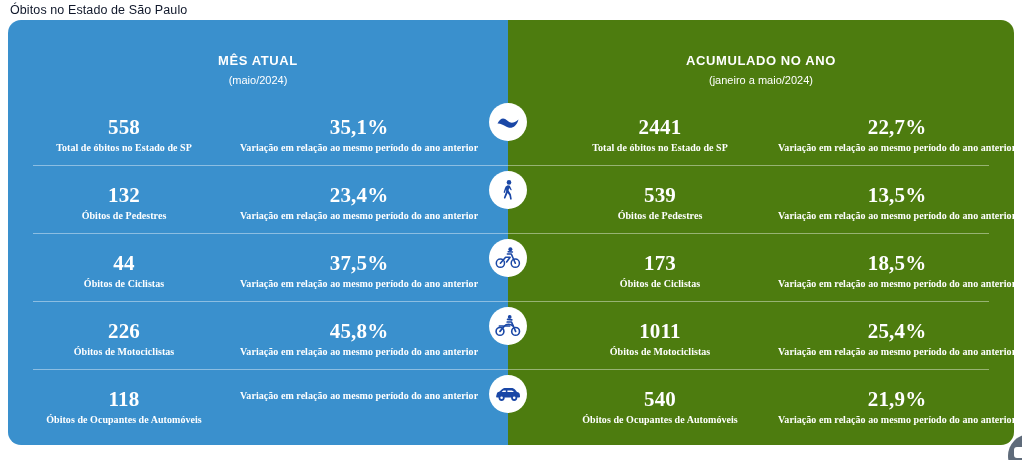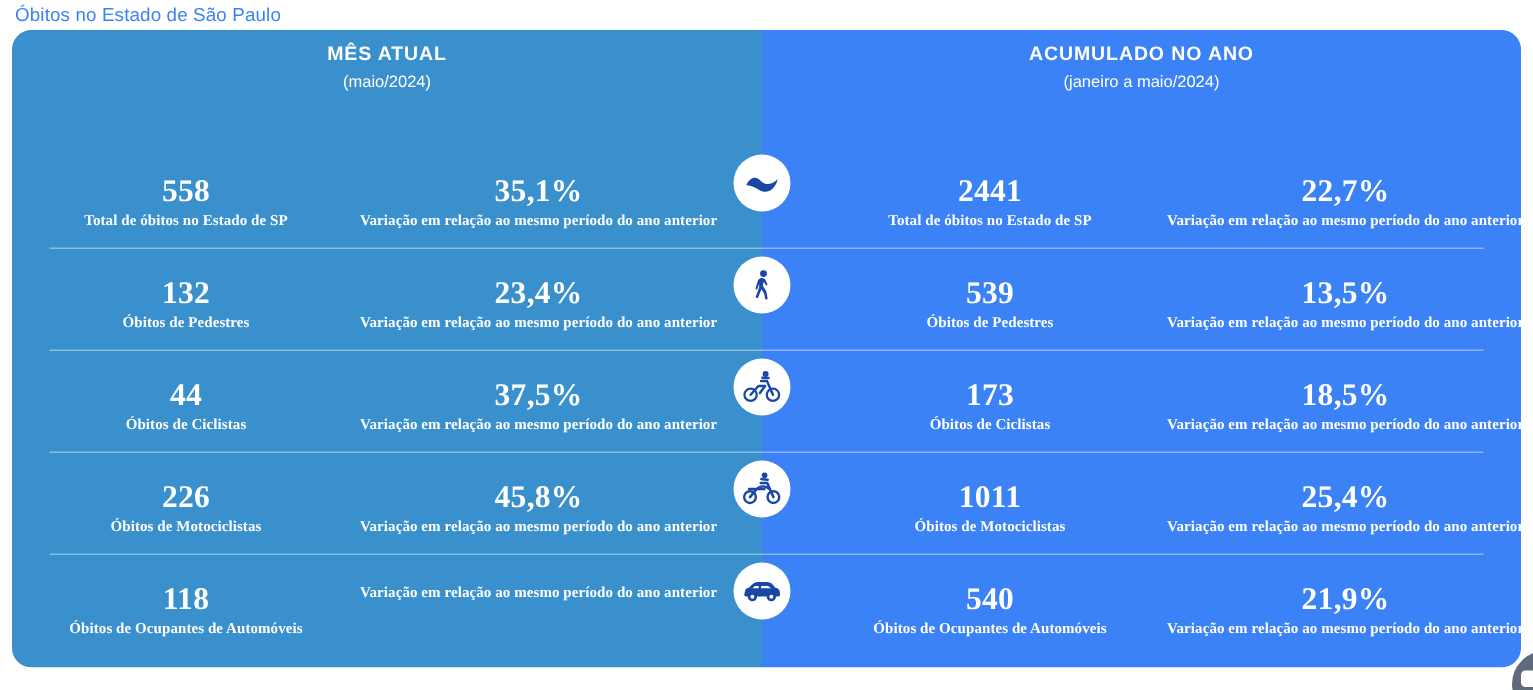--- a/index.html
+++ b/index.html
@@ -14,21 +14,21 @@
     overflow: hidden;
     font-family: "Liberation Sans", sans-serif;
     position: relative;
   }
 
   .page-title {
     position: absolute;
     left: 10px;
     top: 2px;
     font-size: 12.5px;
-    color: #3b82f6;
+    color: #0f172a;
     letter-spacing: 0.1px;
     line-height: 16px;
     white-space: nowrap;
   }
 
   .panel-card {
     position: absolute;
     left: 8px;
     top: 20px;
     width: 1006px;
@@ -36,25 +36,25 @@
     border-radius: 13px;
     overflow: hidden;
     display: flex;
   }
 
   .panel-half {
     position: relative;
     box-sizing: border-box;
   }
   .panel-half.left  { width: 500px; background: #3a90cd; }
-  .panel-half.right { width: 506px; background: #3b82f6; }
+  .panel-half.right { width: 506px; background: #4d7c0f; }
 
   .panel-header {
     text-align: center;
-    padding-top: 7px;
+    padding-top: 32px;
     color: #ffffff;
   }
   .panel-header .ph-title {
     font-size: 13px;
     font-weight: bold;
     letter-spacing: 0.6px;
     line-height: 18px;
   }
   .panel-header .ph-sub {
     font-size: 11px;

